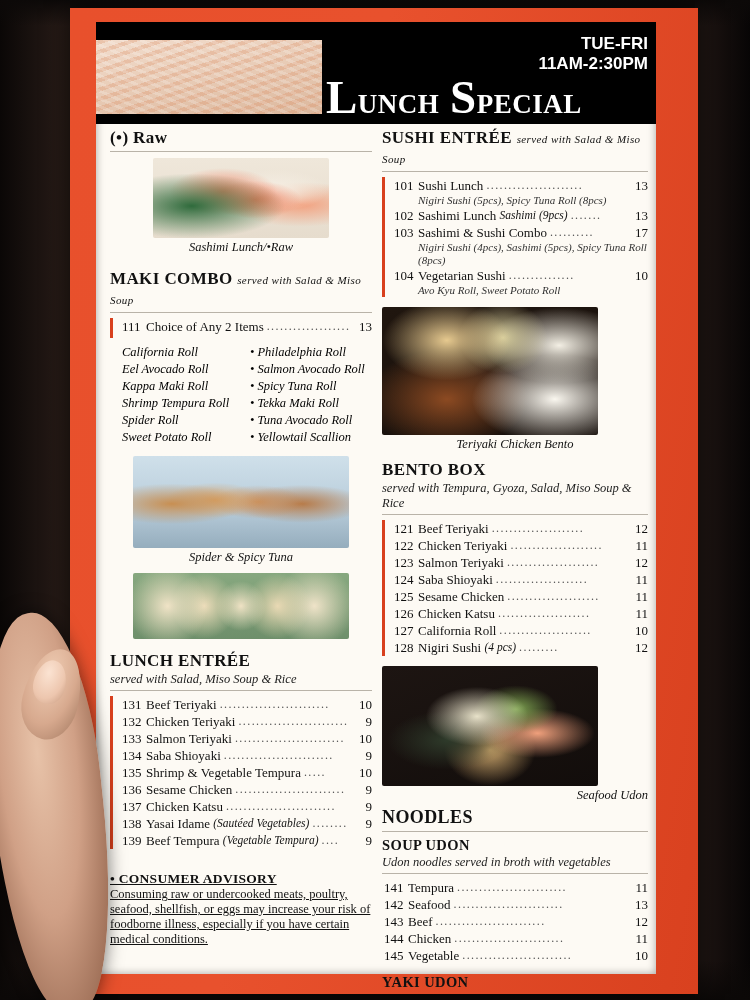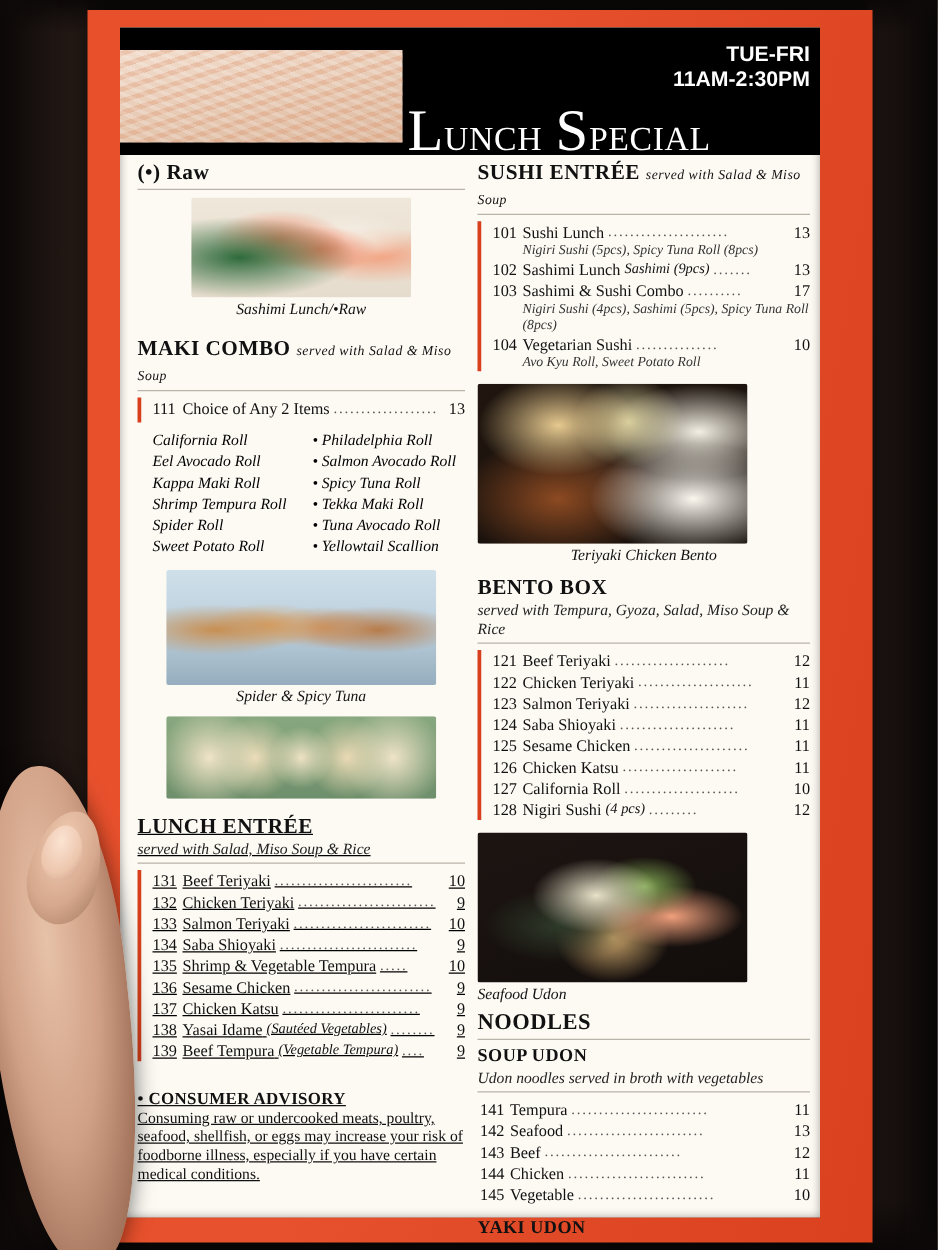--- a/index.html
+++ b/index.html
@@ -71,22 +71,23 @@
   }
   .hdr-photo{
     position:absolute;left:0;top:18px;width:226px;height:74px;
     background:
       repeating-linear-gradient(24deg, rgba(255,255,255,.18) 0 3px, rgba(255,255,255,0) 3px 7px),
       repeating-linear-gradient(-18deg, rgba(222,150,110,.35) 0 4px, rgba(255,255,255,0) 4px 9px),
       linear-gradient(170deg,#f2ddcd 0%,#e9cdb8 45%,#dcb79c 100%);
   }
   .hdr-title{
     position:absolute;left:230px;top:52px;width:325px;height:46px;
-    color:#ffffff;font-size:41px;letter-spacing:.5px;line-height:62px;
+    color:#ffffff;font-size:41px;letter-spacing:.5px;line-height:46px;
     font-family:"Liberation Serif", serif;
+    font-weight:bold;
   }
   .hdr-title .big{font-size:47px;}
   .hdr-title .sm{font-size:27px;}
   .hdr-when{
     position:absolute;right:8px;top:12px;width:220px;text-align:right;
     color:#ffffff;font-size:17px;line-height:20px;font-weight:bold;
     font-family:"Liberation Sans", sans-serif;
   }
 
   .col-left{position:absolute;left:14px;top:106px;width:262px;}
@@ -249,21 +250,21 @@
 
       <div style="margin-top:10px;">
         <div class="photo p-spider"></div>
         <div class="fig-cap">Spider &amp; Spicy Tuna</div>
       </div>
 
       <div style="margin-top:8px;">
         <div class="photo p-sweet"></div>
       </div>
 
-      <div style="margin-top:12px;text-decoration:underline;">
+      <div style="margin-top:12px;">
         <h2 class="sec">LUNCH ENTRÉE</h2>
         <div class="sub">served with Salad, Miso Soup &amp; Rice</div>
         <div class="rule"></div>
         <div class="list">
           <div class="vbar"></div>
           <div class="row">
               <span class="num">131</span>
               <span class="nm">Beef Teriyaki</span>
               <span class="dots">.........................</span>
               <span class="pr">10</span>
@@ -403,21 +404,21 @@
               <span class="nm">California Roll</span>
               <span class="dots">.....................</span>
               <span class="pr">10</span>
             </div>
           <div class="row"><span class="num">128</span><span class="nm">Nigiri Sushi</span>&nbsp;<span class="it">(4 pcs)</span><span class="dots">.........</span><span class="pr">12</span></div>
         </div>
       </div>
 
       <div style="margin-top:10px;">
         <div class="photo p-udon"></div>
-        <div class="fig-cap" style="text-align:left;">Seafood Udon</div>
+        <div class="fig-cap" style="text-align:right;">Seafood Udon</div>
       </div>
 
       <div style="margin-top:4px;">
         <h2 class="sec" style="font-size:18px;">NOODLES</h2>
         <div class="rule"></div>
 
         <h2 class="sec" style="font-size:14.5px;margin-top:3px;">SOUP UDON</h2>
         <div class="sub">Udon noodles served in broth with vegetables</div>
         <div class="rule"></div>
         <div class="list" style="padding-left:2px;">

